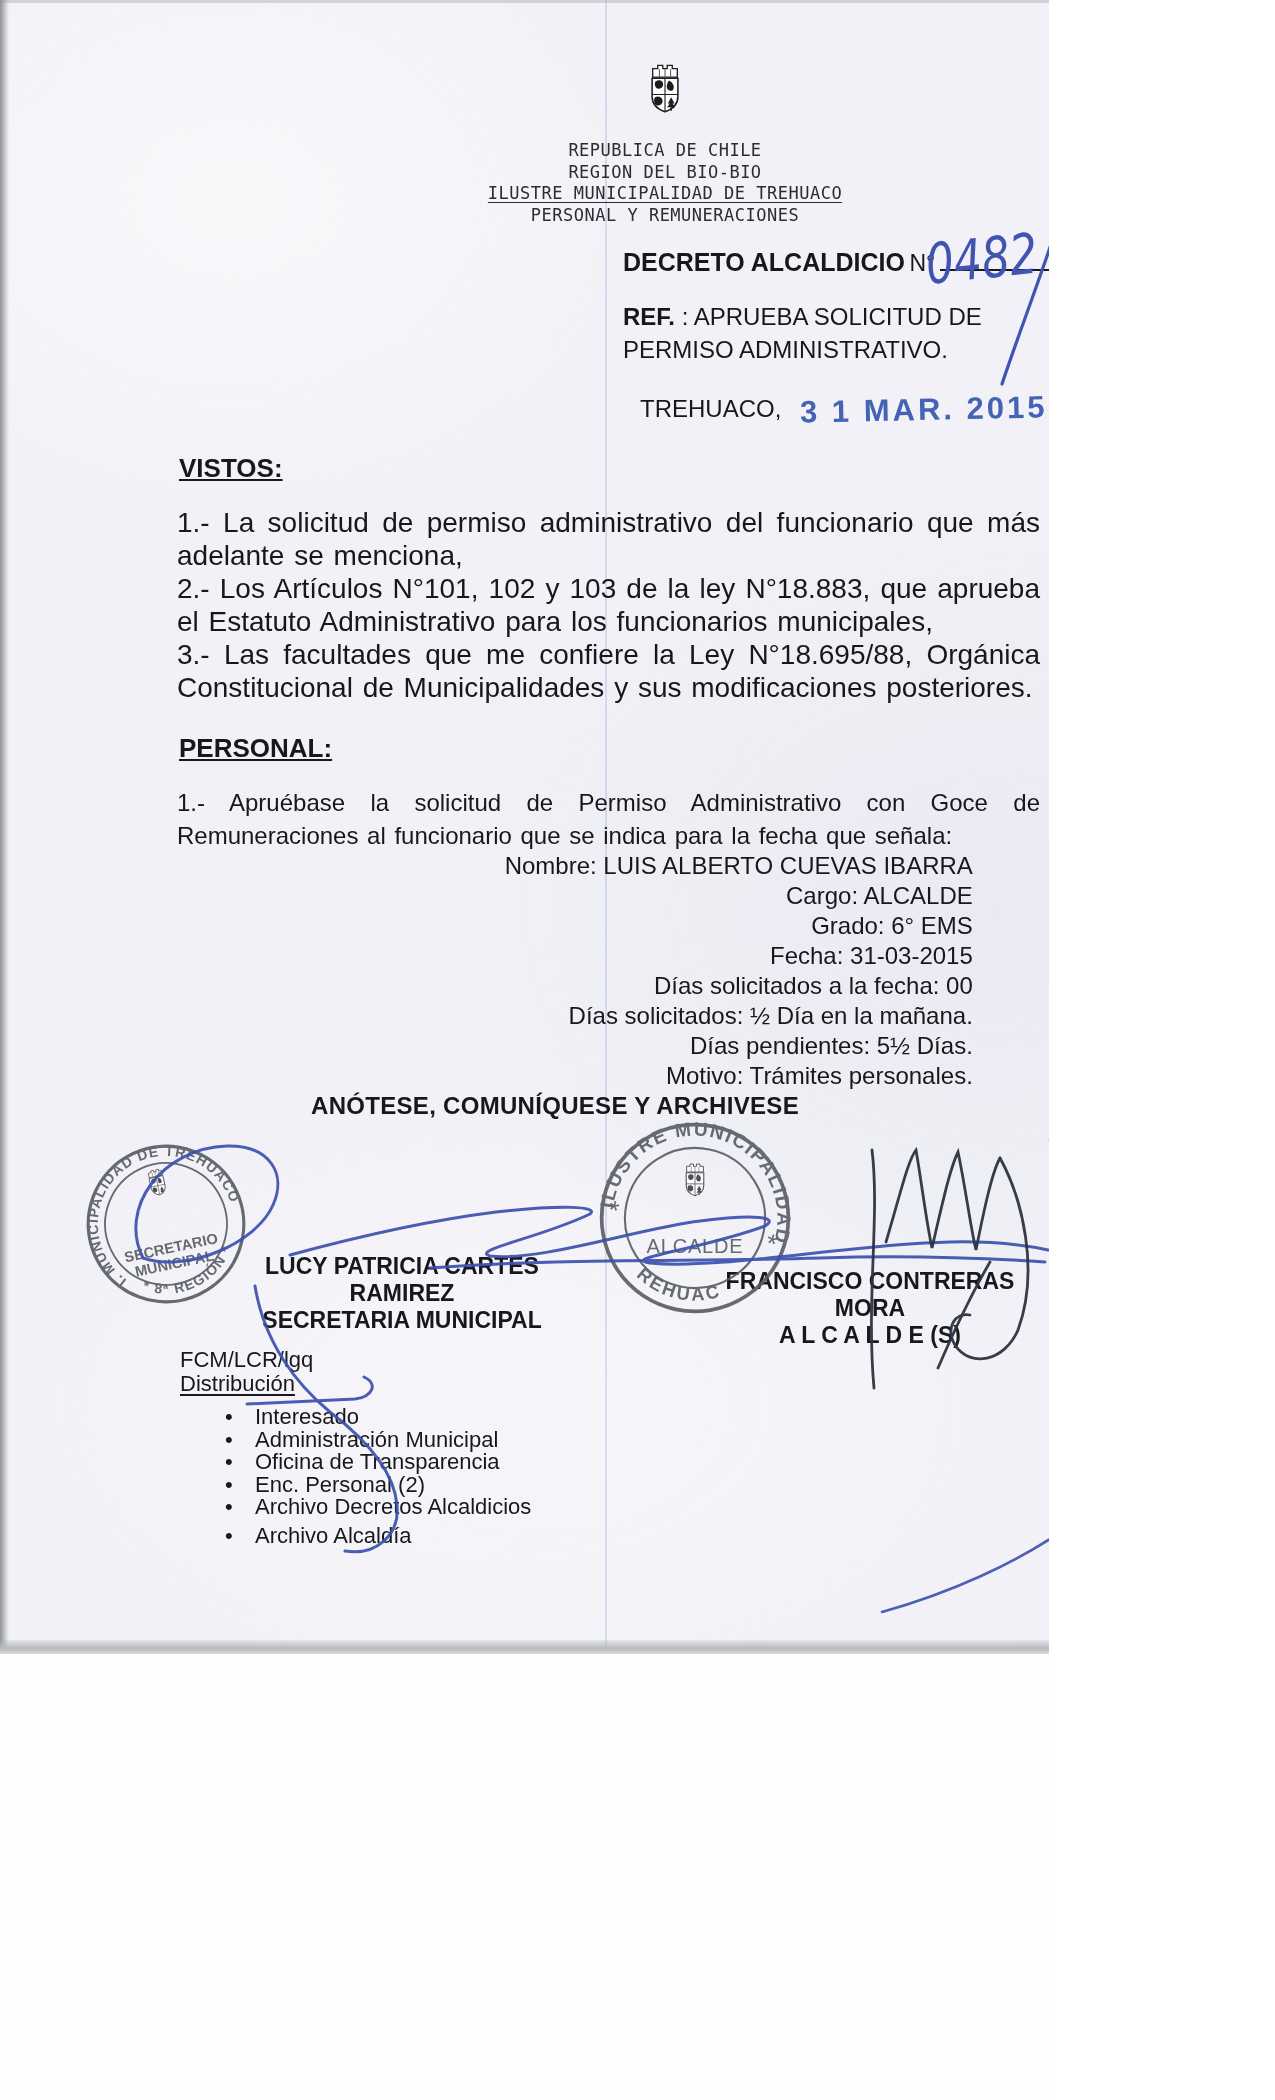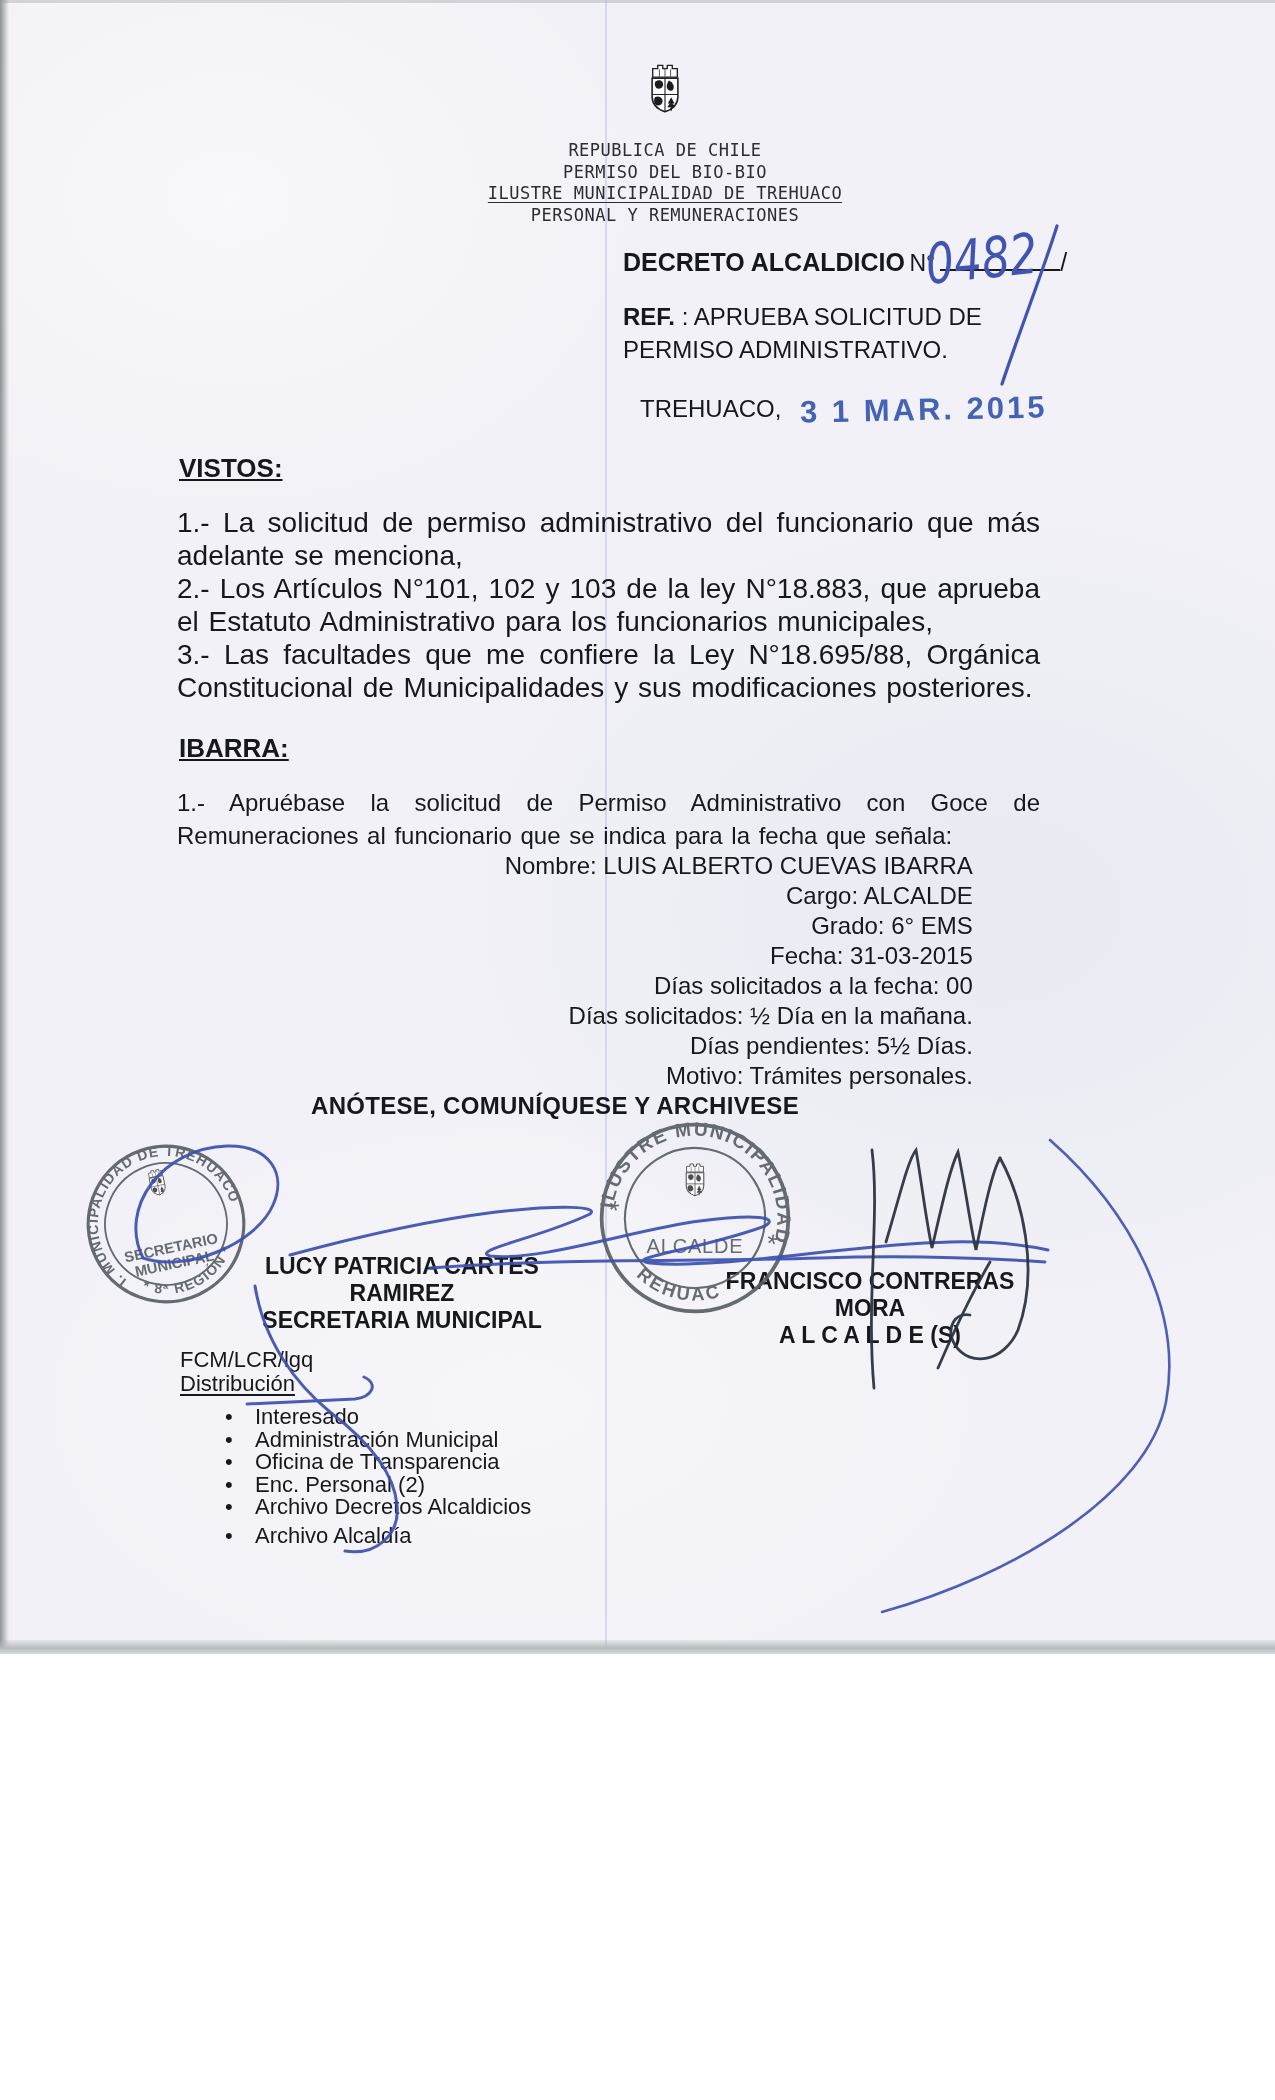--- a/index.html
+++ b/index.html
@@ -1,16 +1,16 @@
 <!DOCTYPE html>
 <html><head>
 <meta charset="utf-8">
 <style>
   html,body{margin:0;padding:0;background:#ffffff;}
-  .stage{position:relative;width:1275px;height:2100px;background:#e5e5e5;overflow:hidden;
+  .stage{position:relative;width:1049px;height:2100px;background:#e5e5e5;overflow:hidden;
          font-family:"Liberation Sans",sans-serif;color:#17181c;}
   .scan{position:absolute;left:0;top:0;width:1275px;height:1652px;
         background-color:#f1f1f7;
         background-image:radial-gradient(ellipse 420px 320px at 18% 12%,rgba(255,255,255,.55),rgba(255,255,255,0)),
                          radial-gradient(ellipse 560px 420px at 78% 55%,rgba(219,221,232,.35),rgba(219,221,232,0)),
                          radial-gradient(ellipse 500px 300px at 40% 85%,rgba(255,255,255,.4),rgba(255,255,255,0));}
   .edge-left{position:absolute;left:0;top:0;width:9px;height:1652px;
         background:linear-gradient(to right,#8f9396,#c6c9cb 55%,rgba(198,201,203,0));}
   .edge-top{position:absolute;left:0;top:0;width:1275px;height:3px;background:rgba(150,154,158,.35);}
   .edge-bottom{position:absolute;left:0;top:1640px;width:1275px;height:14px;
@@ -102,21 +102,21 @@
   <div class="edge-top"></div>
 
   <div class="header">
     <div class="coat-wrap">
       <svg width="56" height="86" viewBox="0 0 100 120">
           <use href="#coat"></use>
         </svg>
     </div>
     <div class="header-lines">
       <div>REPUBLICA DE CHILE</div>
-      <div>PERMISO DEL BIO-BIO</div>
+      <div>REGION DEL BIO-BIO</div>
       <div class="hl-u">ILUSTRE MUNICIPALIDAD DE TREHUACO</div>
       <div>PERSONAL Y REMUNERACIONES</div>
     </div>
   </div>
 
   <div class="decree-block">
     <span class="decree-title">DECRETO ALCALDICIO</span>
     <span class="decree-no">N°</span><span class="no-line"></span><span class="no-slash">/</span>
   </div>
 
@@ -127,21 +127,21 @@
   <div class="place-line">TREHUACO,</div>
   <div class="date-stamp">3 1 MAR. 2015</div>
 
   <div class="h-bold" style="top:453px;">VISTOS:</div>
   <div class="paras">
     <div>1.- La solicitud de permiso administrativo del funcionario que más adelante se menciona,</div>
     <div>2.- Los Artículos N°101, 102 y 103 de la ley N°18.883, que aprueba el Estatuto Administrativo para los funcionarios municipales,</div>
     <div>3.- Las facultades que me confiere la Ley N°18.695/88, Orgánica Constitucional de Municipalidades y sus modificaciones posteriores.</div>
   </div>
 
-  <div class="h-bold" style="top:733px;">IBARRA:</div>
+  <div class="h-bold" style="top:733px;">PERSONAL:</div>
   <div class="decreto-para">1.- Apruébase la solicitud de Permiso Administrativo con Goce de Remuneraciones al funcionario que se indica para la fecha que señala:</div>
 
   <div class="fields">
     <div><span class="flabel">Nombre</span><span class="fvalue">: LUIS ALBERTO CUEVAS IBARRA</span></div>
     <div><span class="flabel">Cargo</span><span class="fvalue">: ALCALDE</span></div>
     <div><span class="flabel">Grado</span><span class="fvalue">: 6° EMS</span></div>
     <div><span class="flabel">Fecha</span><span class="fvalue">: 31-03-2015</span></div>
     <div><span class="flabel">Días solicitados a la fecha</span><span class="fvalue">: 00</span></div>
     <div><span class="flabel">Días solicitados</span><span class="fvalue">: ½ Día en la mañana.</span></div>
     <div><span class="flabel">Días pendientes</span><span class="fvalue">: 5½ Días.</span></div>

